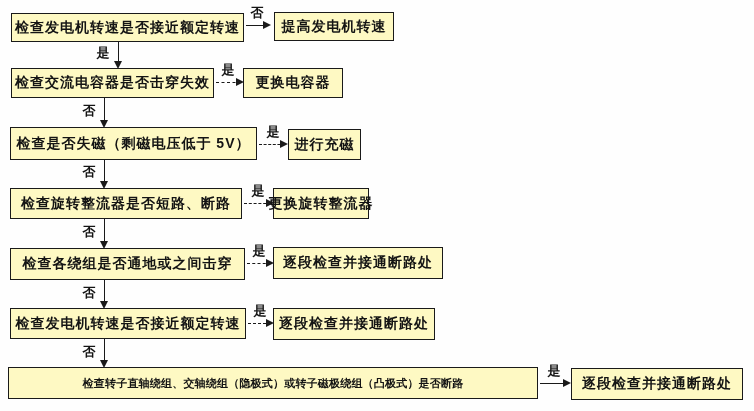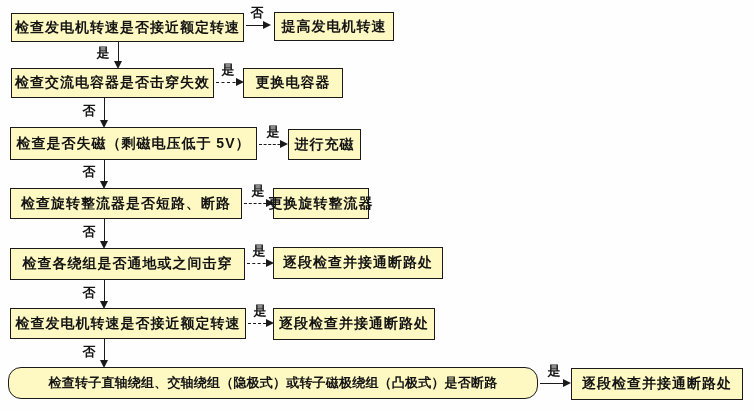--- a/index.html
+++ b/index.html
@@ -18,21 +18,21 @@
     border: 1.6px solid #1a1a1a;
     background: #fef9c3;
     display: flex;
     align-items: center;
     justify-content: center;
     font-size: 14px;
     font-weight: 700;
     letter-spacing: 1px;
     white-space: nowrap;
   }
-  .box.wide { letter-spacing: 0.2px; font-size: 13px; border-radius: 13px; }
+  .box.wide { letter-spacing: 0.2px; font-size: 11px; }
   .hline {
     position: absolute;
     height: 0;
     border-top: 1.5px solid #1a1a1a;
   }
   .hline.dashed { border-top-style: dashed; }
   .hline::after {
     content: "";
     position: absolute;
     right: -3px;

